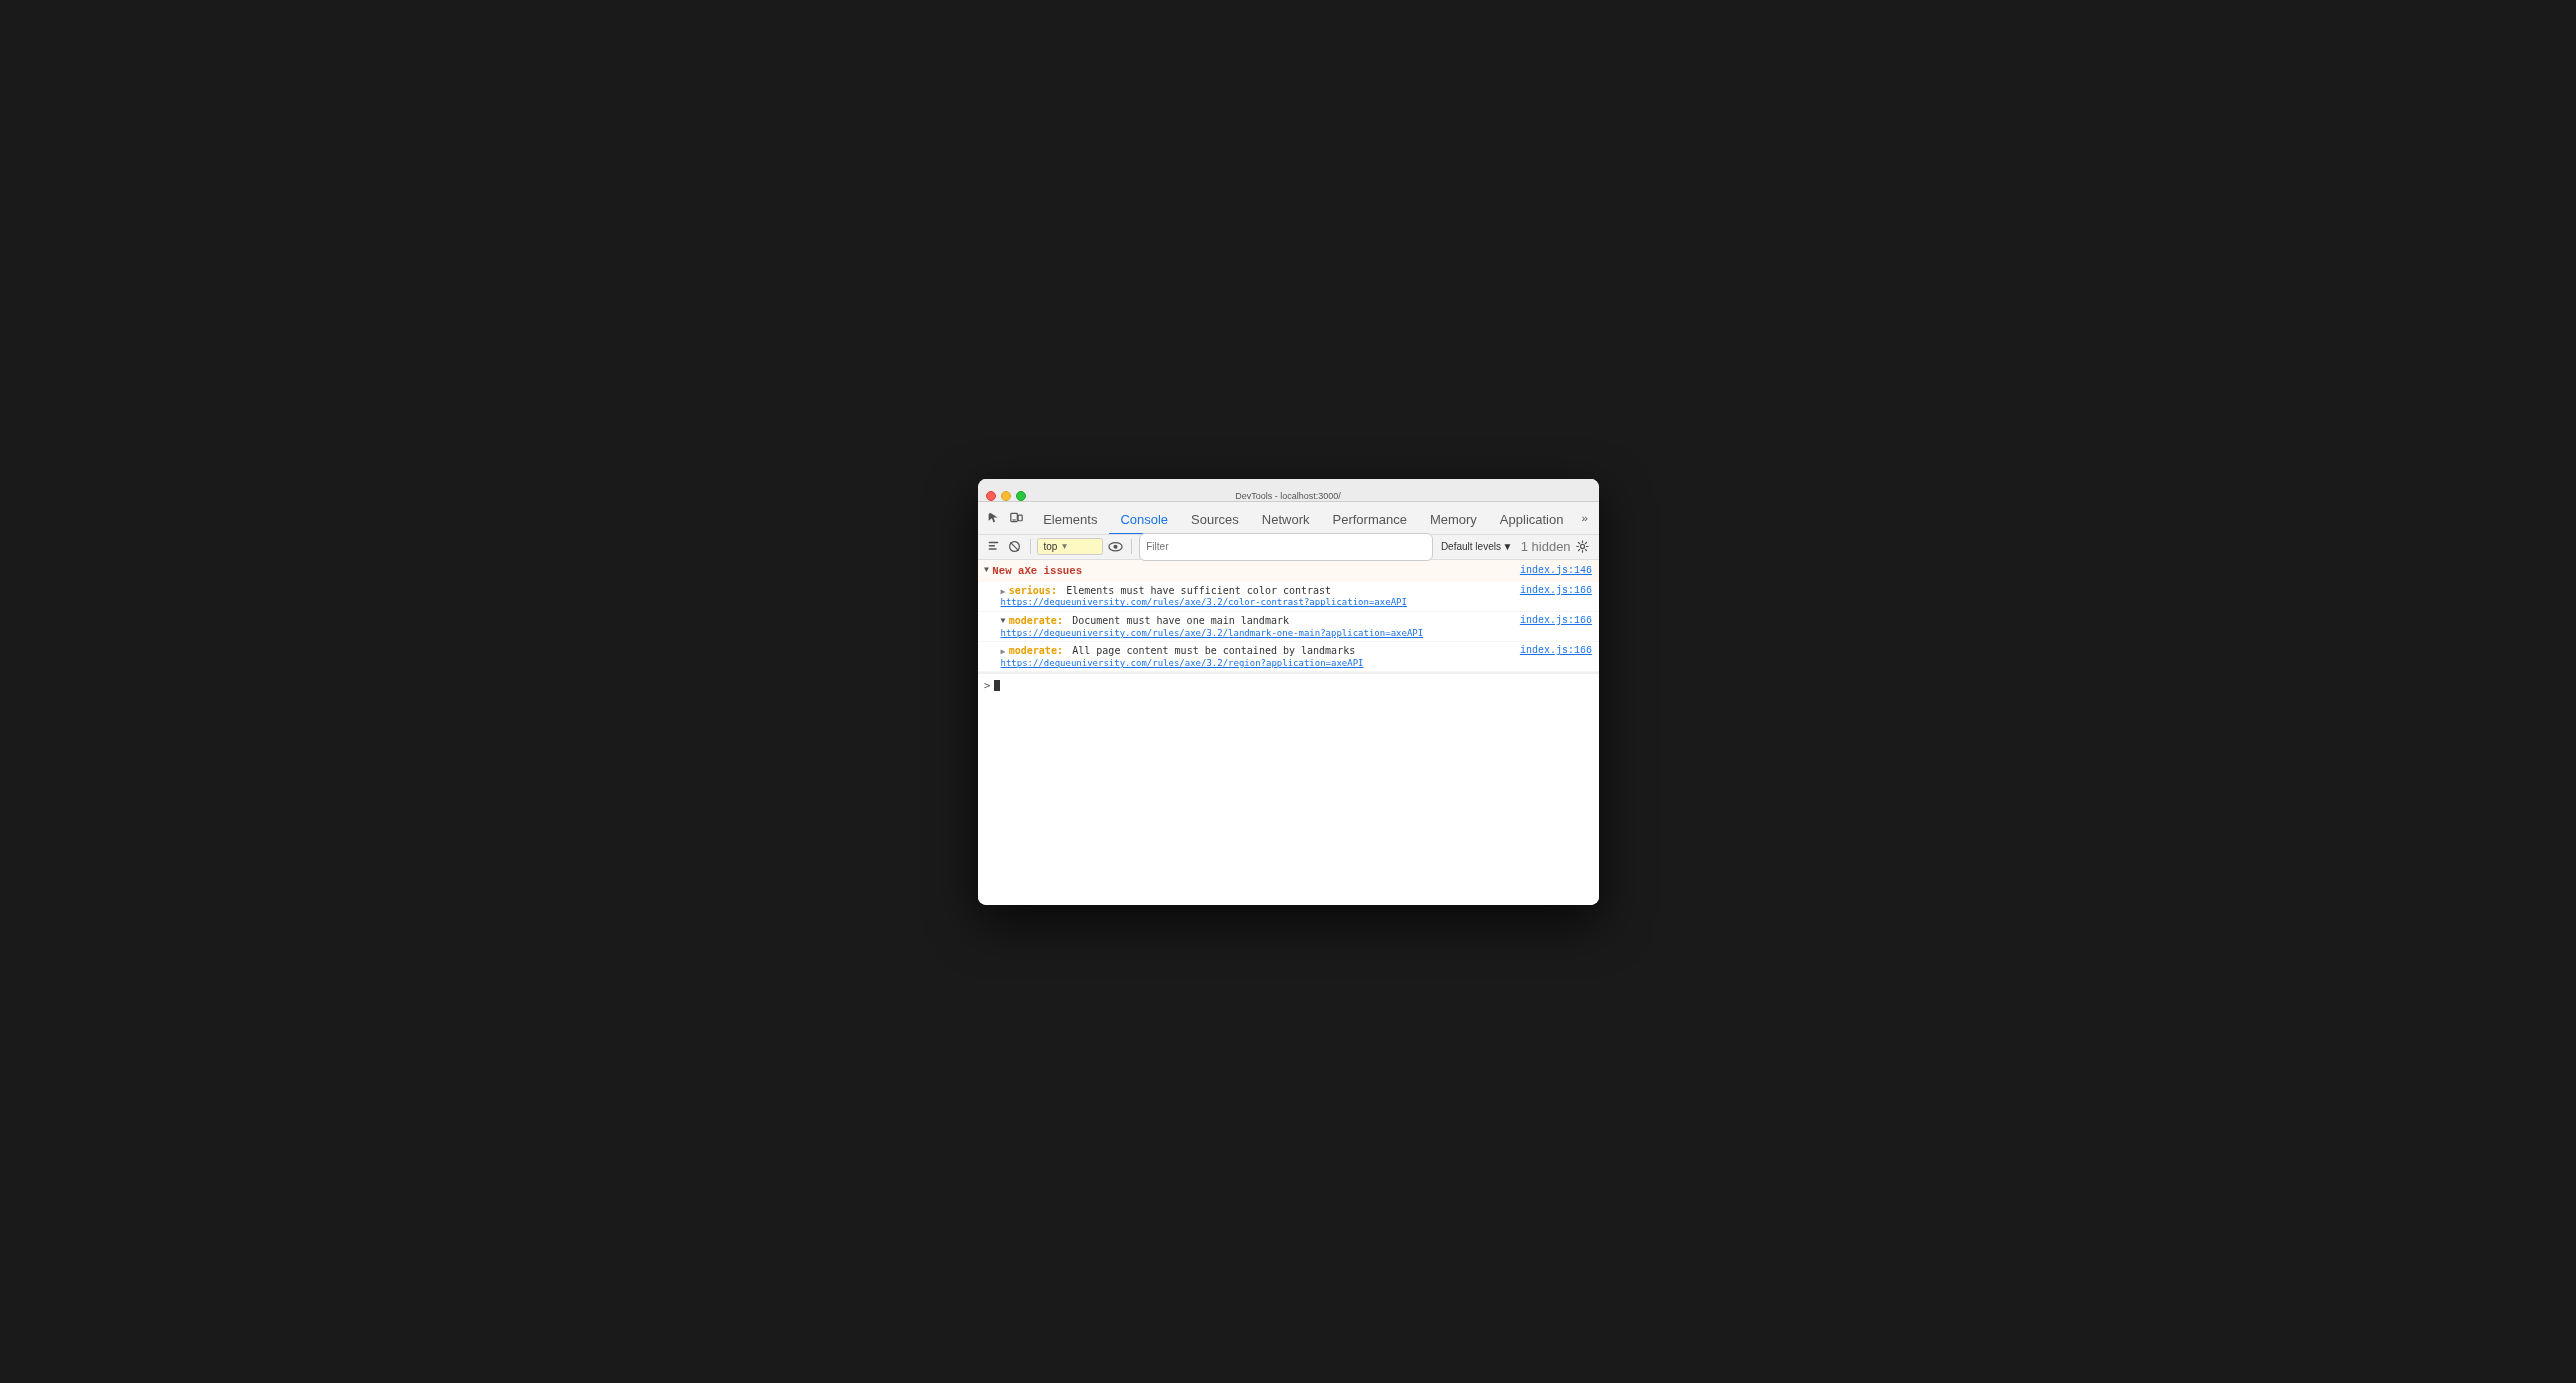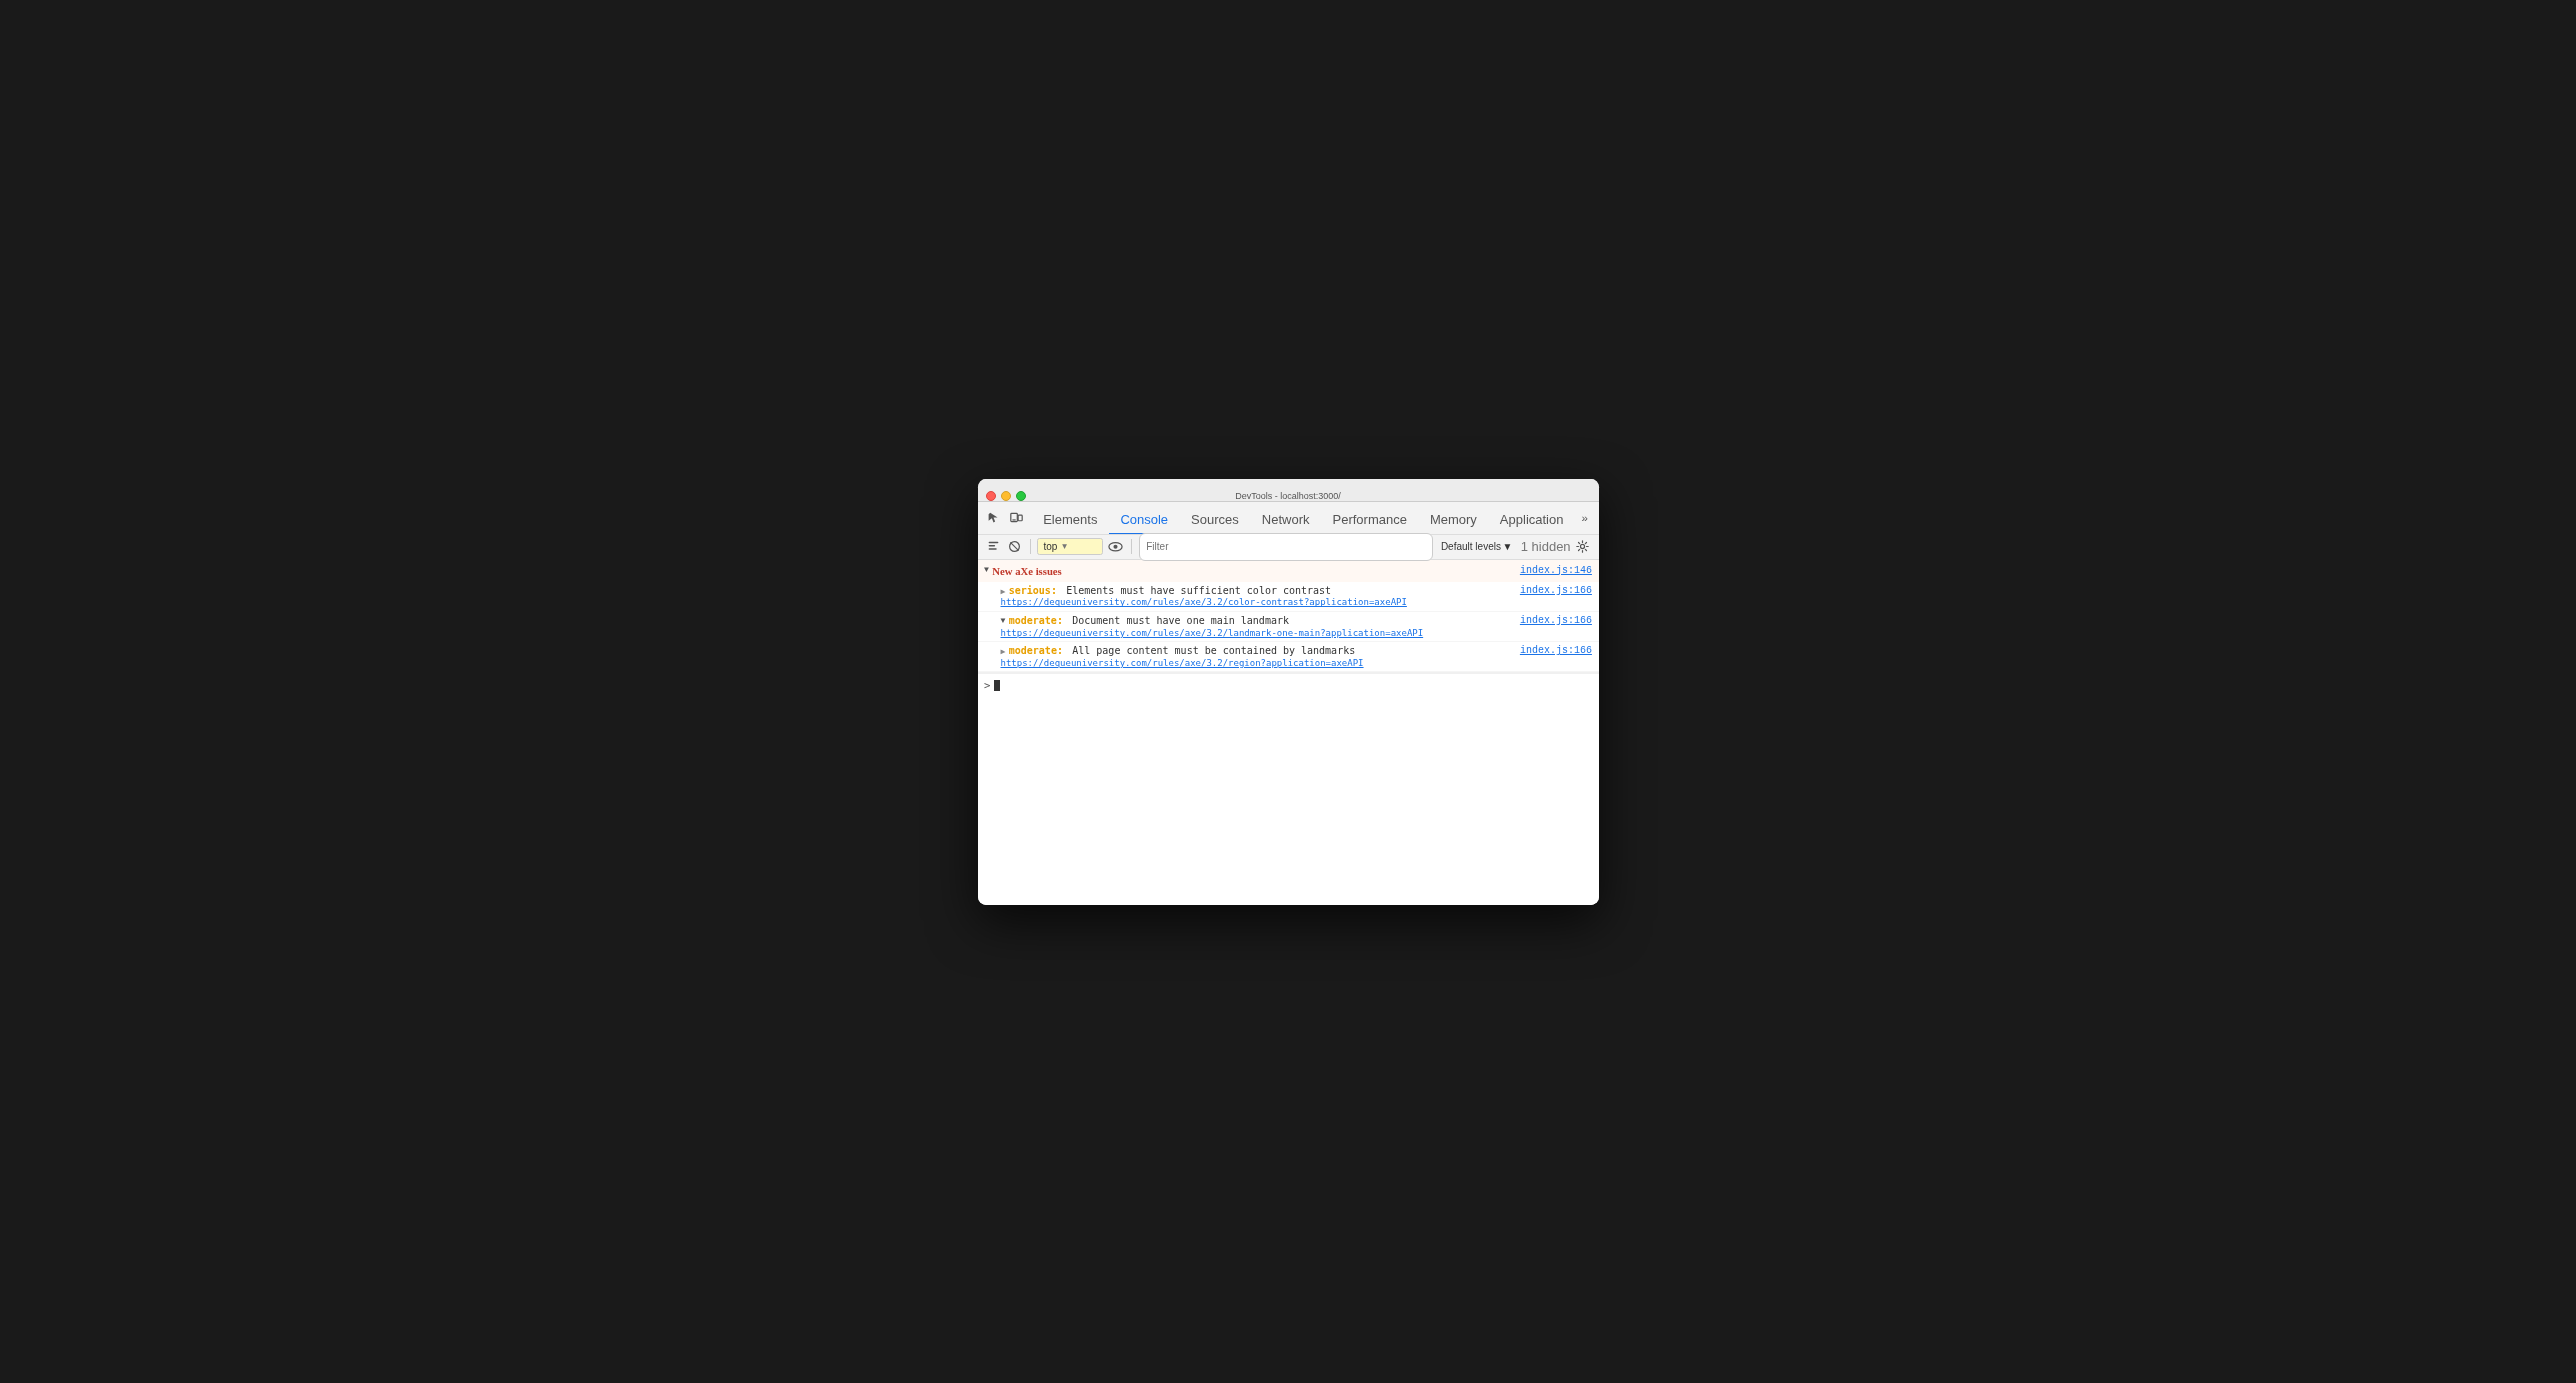--- a/index.html
+++ b/index.html
@@ -280,21 +280,21 @@
       flex-shrink: 0;
       cursor: pointer;
     }
 
     .triangle.open { color: #555; }
 
     .issue-title {
       color: #c0392b;
       font-size: 10.7px;
       font-weight: 600;
-      font-family: Liberation Serif, serif;
+      font-family: Liberation Mono, monospace;
     }
 
     .issue-line-ref {
       margin-left: auto;
       color: #1a73e8;
       text-decoration: underline;
       font-size: 10px;
       cursor: pointer;
       white-space: nowrap;
       padding-left: 16.4px;

